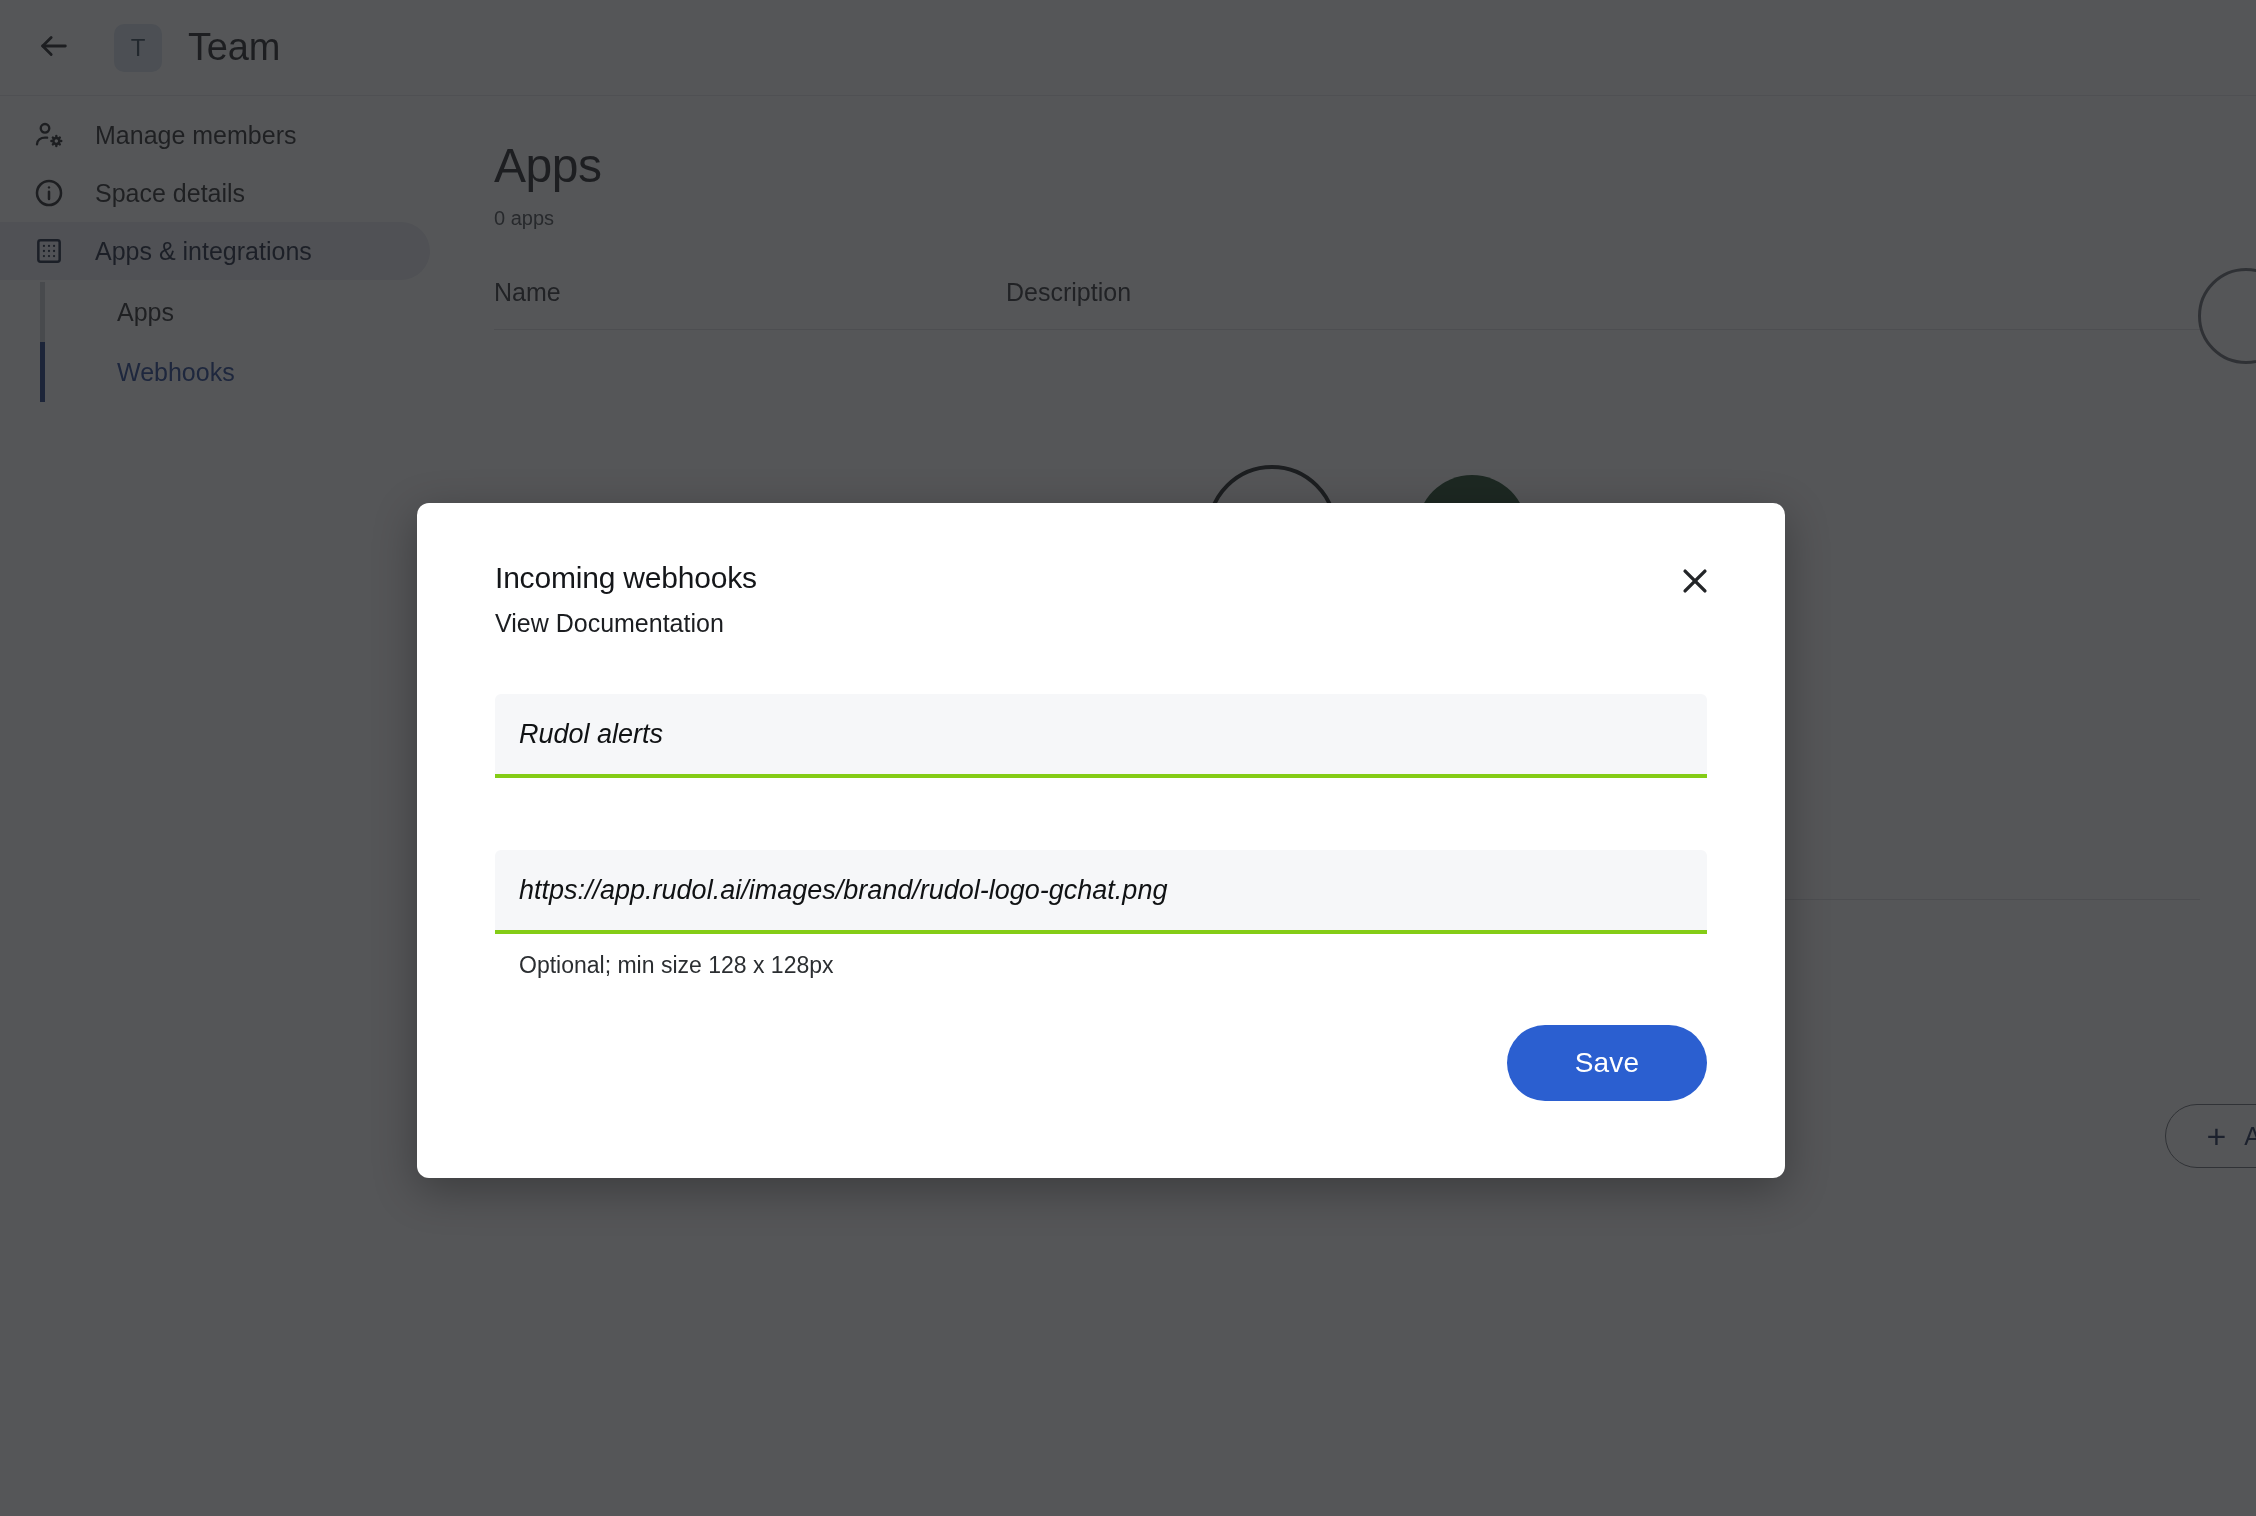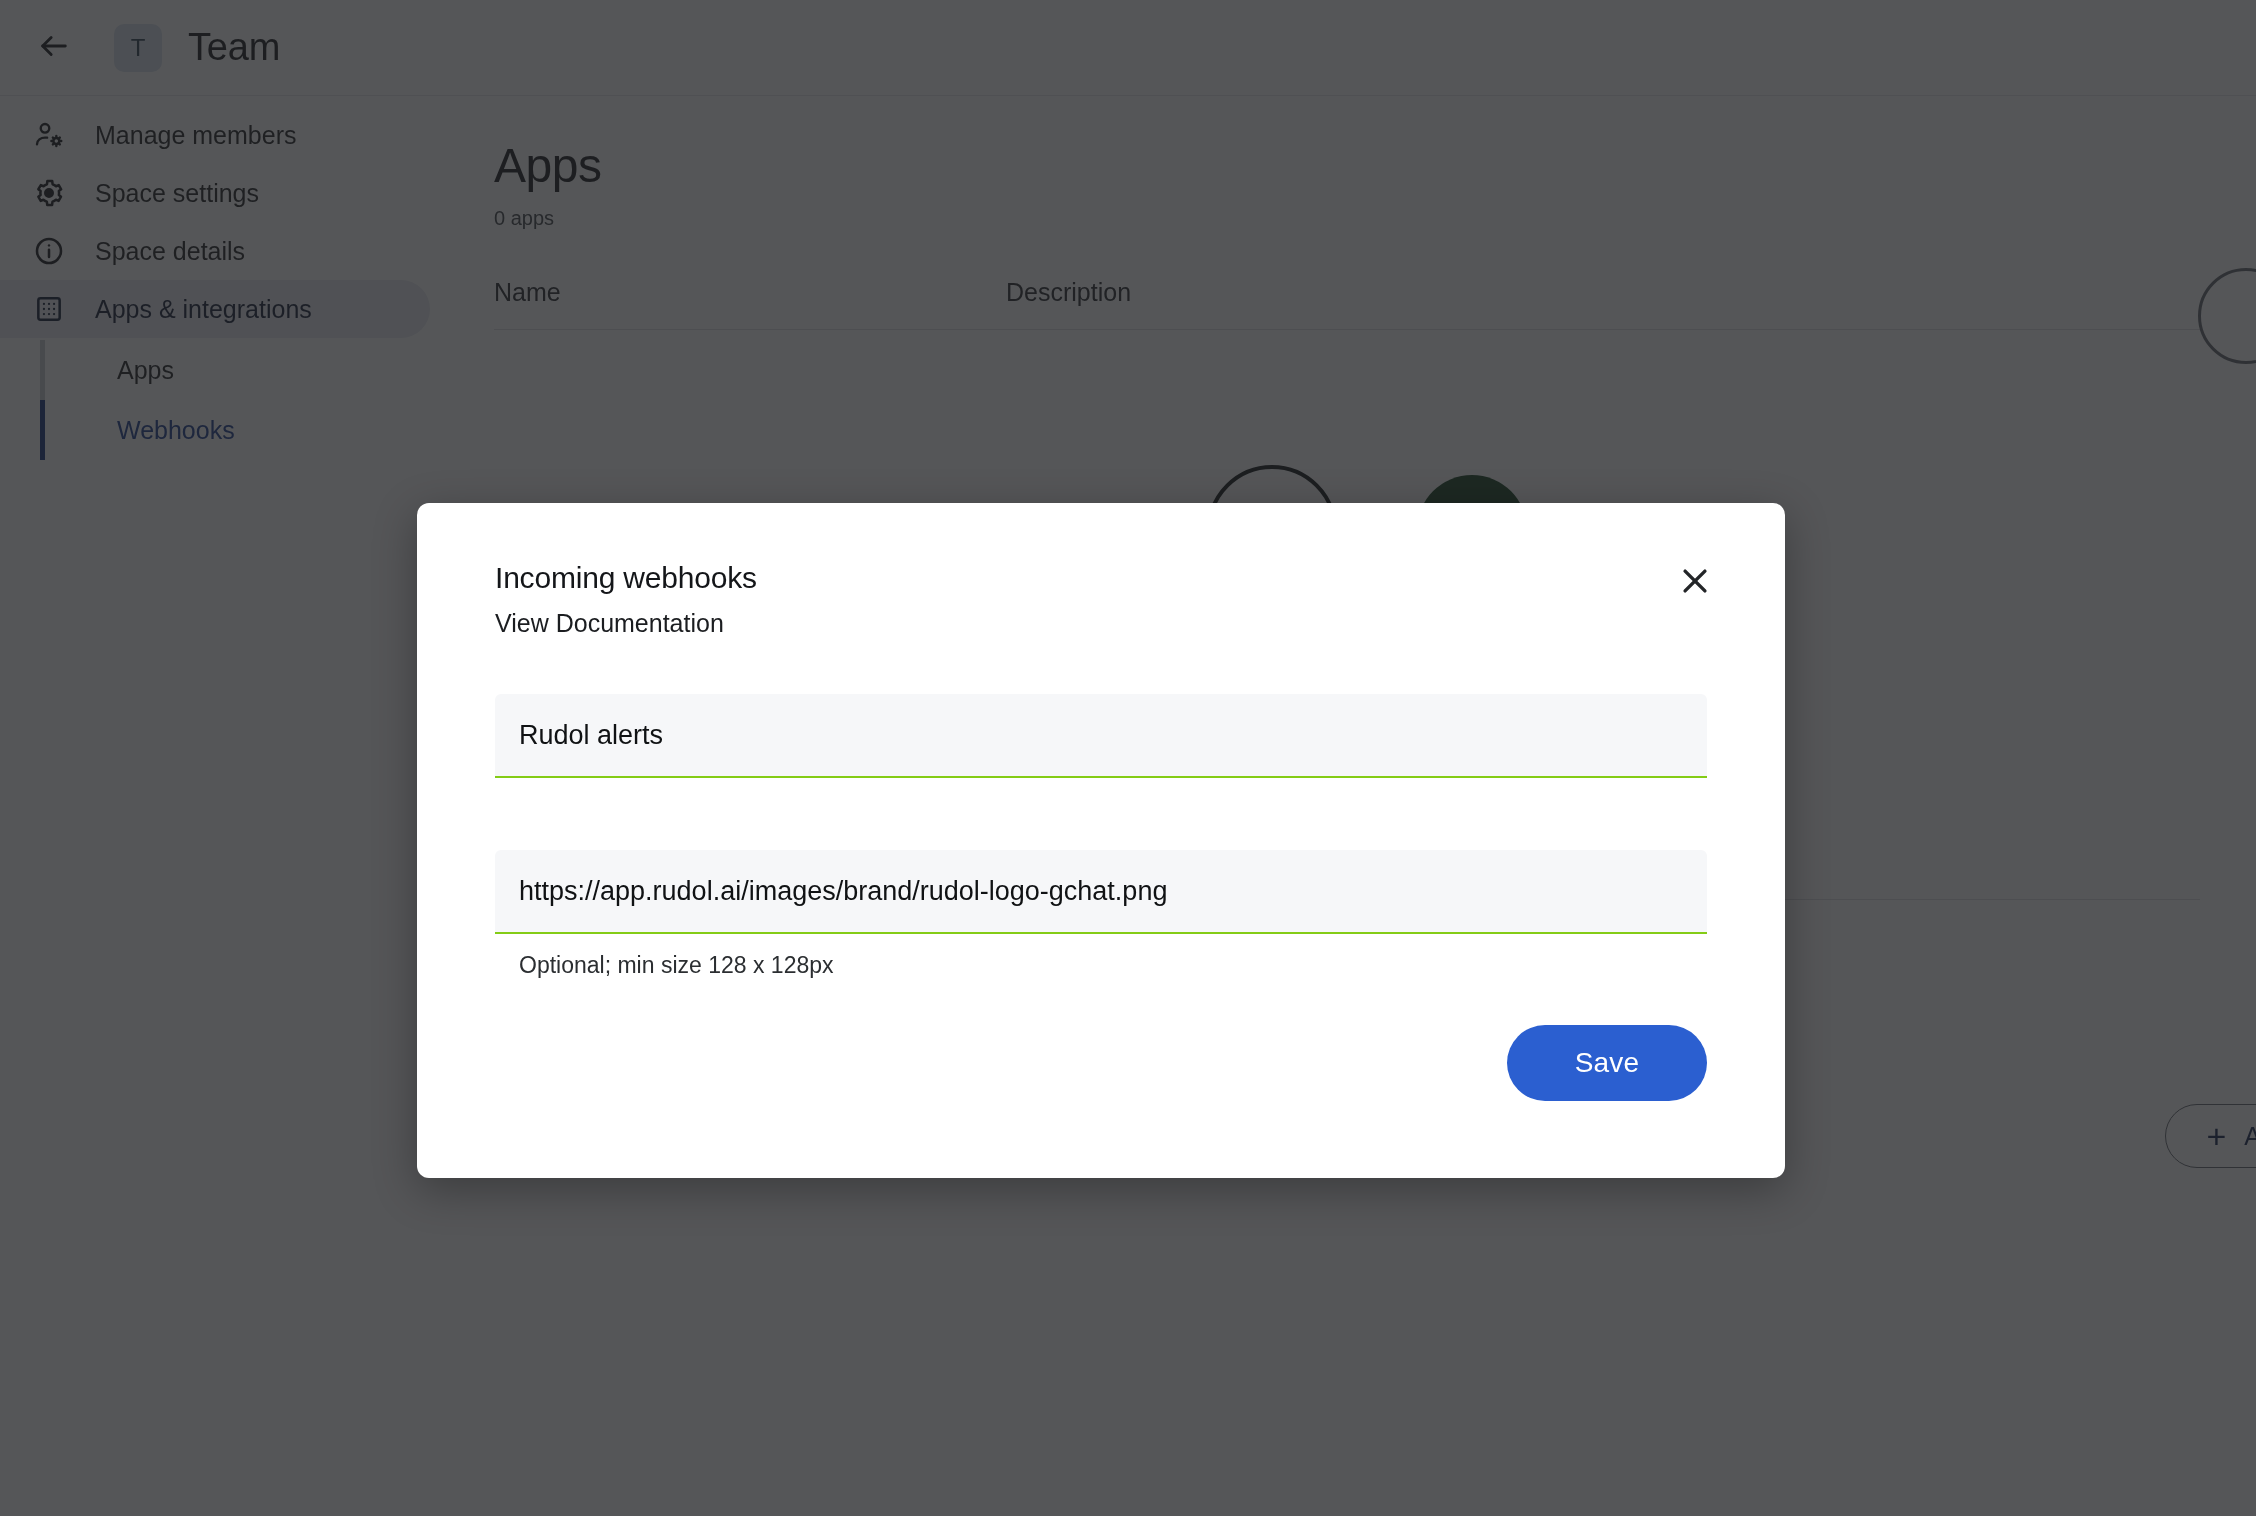--- a/index.html
+++ b/index.html
@@ -256,27 +256,28 @@
     width: 56px; height: 56px;
     display: flex; align-items: center; justify-content: center;
     cursor: pointer;
     border-radius: 50%;
   }
   .modal-close svg { width: 34px; height: 34px; }
 
   .field {
     margin-top: 56px;
     background: #f6f7f9;
-    border-bottom: 2px solid #84cc16;
+    border-bottom: 4px solid #84cc16;
     border-radius: 6px 6px 0 0;
     height: 84px;
     display: flex;
     align-items: center;
     padding: 0 24px;
     cursor: text;
+    font-style: italic;
   }
   .field .value {
     font-size: 27px;
     color: #101214;
   }
   .field-url { margin-top: 72px; }
   .field-hint {
     margin-top: 18px;
     font-size: 23px;
     color: #2b2e31;
@@ -326,29 +327,20 @@
         <svg viewBox="0 0 24 24" fill="none" stroke="#16181b" stroke-width="1.8" stroke-linecap="round" stroke-linejoin="round">
           <circle cx="9" cy="7" r="3.2"></circle>
           <path d="M3 19c0-3.2 2.8-5 6-5h1.6"></path>
           <circle cx="17.5" cy="16.5" r="2.2"></circle>
           <path d="M17.5 12.8v1.1M17.5 19.1v1.1M13.8 16.5h1.1M20.1 16.5h1.1M14.9 13.9l.8.8M19.3 18.3l.8.8M19.3 14.7l.8-.8M14.9 19.1l.8-.8"></path>
         </svg>
       </span>
       <span class="nav-label">Manage members</span>
     </div>
 
-    <div class="nav-item">
-      <span class="nav-icon">
-        <svg viewBox="0 0 24 24" fill="none" stroke="#16181b" stroke-width="1.9" stroke-linecap="round" stroke-linejoin="round">
-          <circle cx="12" cy="12" r="2.8" fill="#16181b"></circle>
-          <path d="M19.4 13.5a7.6 7.6 0 0 0 0-3l1.7-1.3-1.8-3.1-2 .8a7.6 7.6 0 0 0-2.6-1.5L14.4 3h-3.6l-.3 2.4a7.6 7.6 0 0 0-2.6 1.5l-2-.8L4 9.2l1.7 1.3a7.6 7.6 0 0 0 0 3L4 14.8l1.8 3.1 2-.8a7.6 7.6 0 0 0 2.6 1.5l.3 2.4h3.6l.3-2.4a7.6 7.6 0 0 0 2.6-1.5l2 .8 1.8-3.1z"></path>
-        </svg>
-      </span>
-      <span class="nav-label">Space settings</span>
-    </div>
 
     <div class="nav-item">
       <span class="nav-icon">
         <svg viewBox="0 0 24 24" fill="none" stroke="#16181b" stroke-width="1.9" stroke-linecap="round" stroke-linejoin="round">
           <circle cx="12" cy="12" r="9"></circle>
           <line x1="12" y1="11" x2="12" y2="16.5"></line>
           <circle cx="12" cy="7.8" r="0.9" fill="#16181b" stroke="none"></circle>
         </svg>
       </span>
       <span class="nav-label">Space details</span>

